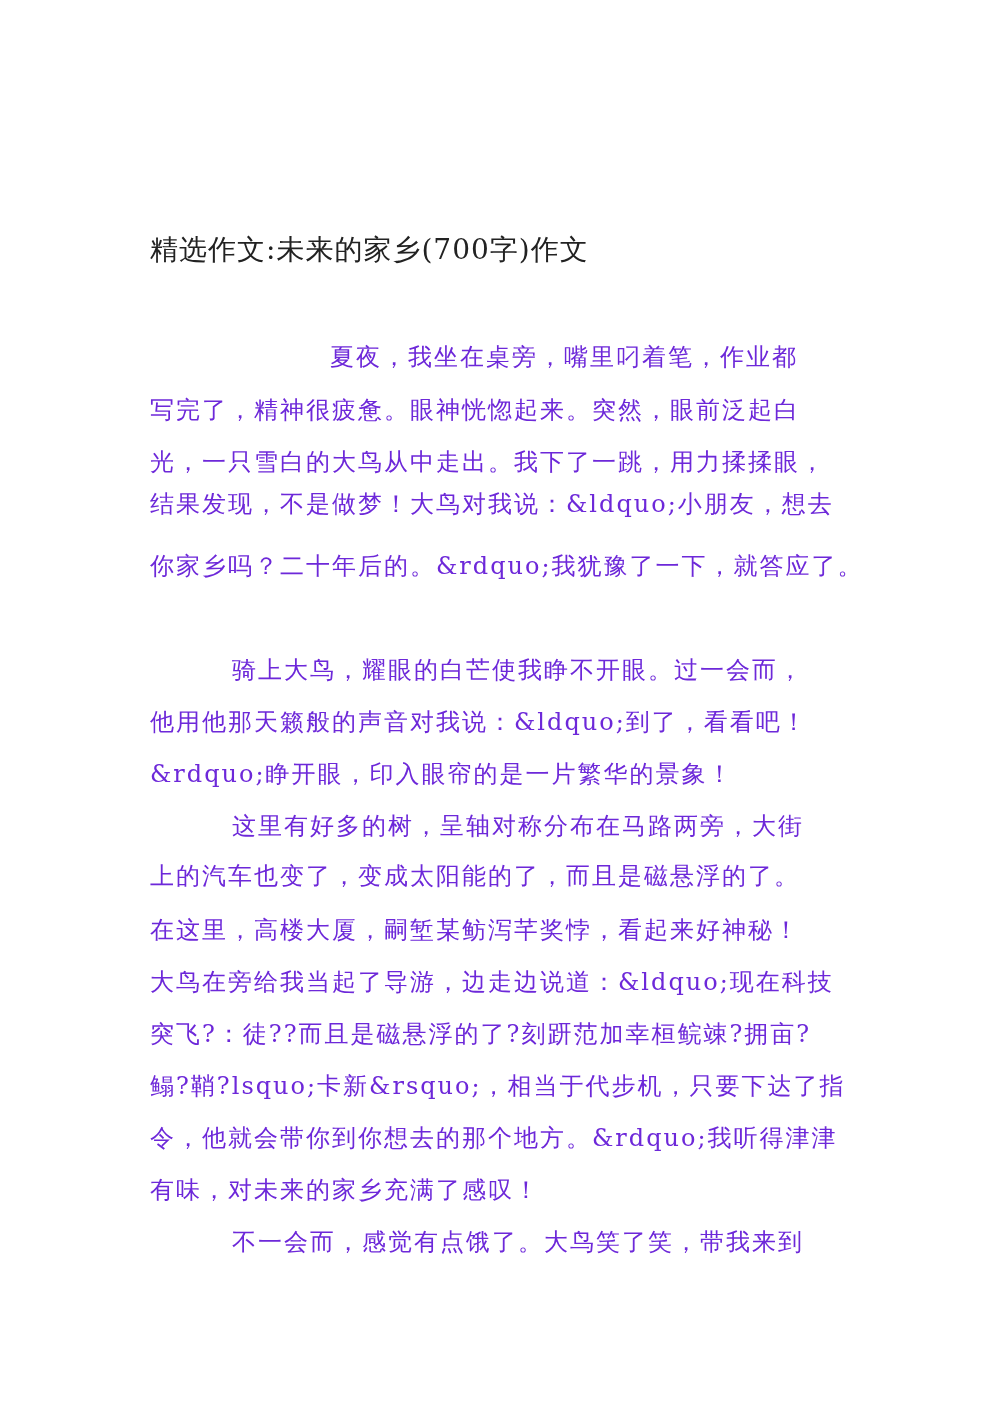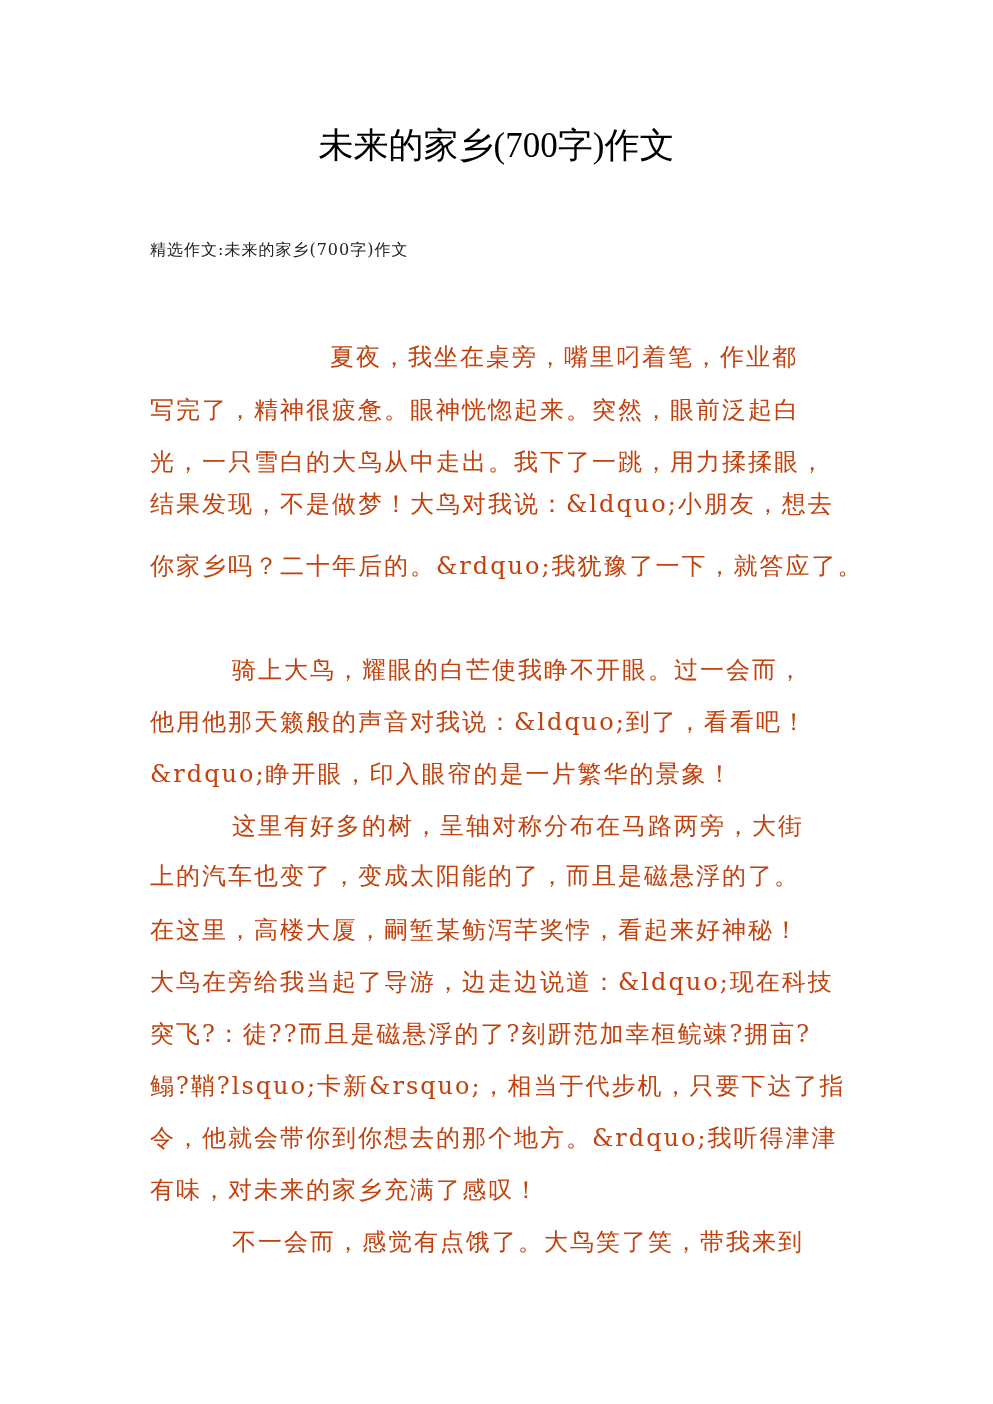--- a/index.html
+++ b/index.html
@@ -31,40 +31,39 @@
       line-height: 56px;
       font-family: "Liberation Serif", "DejaVu Serif", serif;
       color: #000000;
       margin: 0;
       font-weight: normal;
     }
     .subtitle {
       position: absolute;
       left: 150px;
       top: 230px;
-      font-size: 16px;
+      font-size: 28px;
       line-height: 40px;
       letter-spacing: 1px;
       color: #222222;
       white-space: nowrap;
     }
     .line {
       position: absolute;
       font-size: 24px;
       line-height: 40px;
       letter-spacing: 2px;
-      color: #c2410c;
+      color: #6d28d9;
       white-space: nowrap;
     }
   </style>
 </head>
 <body>
 
 <div class="page">
-  <h1 class="title">未来的家乡(700字)作文</h1>
   <div class="subtitle">精选作文:未来的家乡(700字)作文</div>
   <div id="body-lines">
       <div class="line" style="left: 330px; top: 337px;">夏夜，我坐在桌旁，嘴里叼着笔，作业都</div>
       <div class="line" style="left: 150px; top: 390px;">写完了，精神很疲惫。眼神恍惚起来。突然，眼前泛起白</div>
       <div class="line" style="left: 150px; top: 442px;">光，一只雪白的大鸟从中走出。我下了一跳，用力揉揉眼，</div>
       <div class="line" style="left: 150px; top: 484px;">结果发现，不是做梦！大鸟对我说：&amp;ldquo;小朋友，想去</div>
       <div class="line" style="left: 150px; top: 546px;">你家乡吗？二十年后的。&amp;rdquo;我犹豫了一下，就答应了。</div>
       <div class="line" style="left: 232px; top: 650px;">骑上大鸟，耀眼的白芒使我睁不开眼。过一会而，</div>
       <div class="line" style="left: 150px; top: 702px;">他用他那天籁般的声音对我说：&amp;ldquo;到了，看看吧！</div>
       <div class="line" style="left: 150px; top: 754px;">&amp;rdquo;睁开眼，印入眼帘的是一片繁华的景象！</div>

